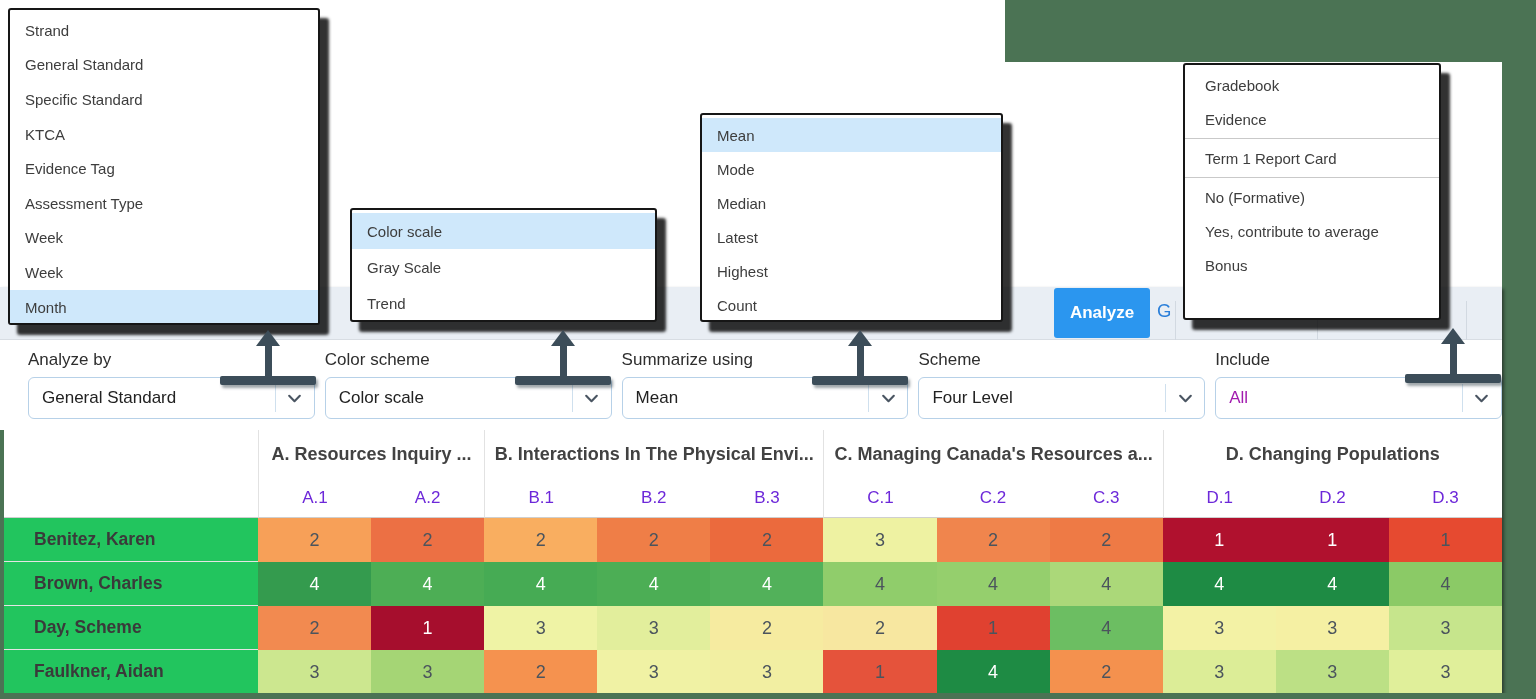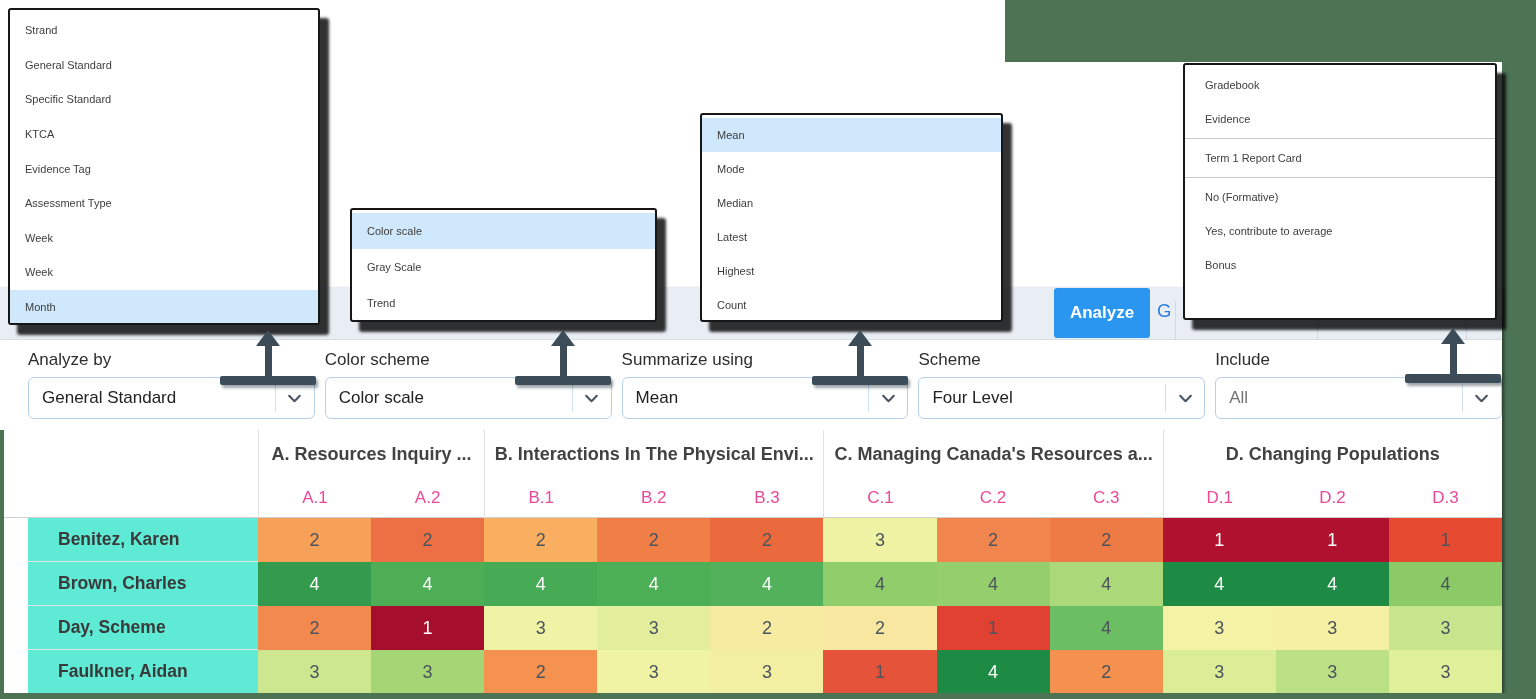--- a/index.html
+++ b/index.html
@@ -33,54 +33,54 @@
   .strip-vline{position:absolute; top:14px; width:1px; height:39px; background:#d2d9e1;}
 
   
   #filter-row{display:flex; gap:10px; padding:10px 0 0 28px; height:90px; background:#fff;}
   .filter{width:287px;}
   .filter-label{font-size:17px; color:#2e2e2e; margin-bottom:7px;}
   .select{height:42px; border:1px solid var(--select-border); border-radius:6px;
     background:#fff; display:flex; align-items:center; cursor:pointer;}
   .select-value{flex:1; padding-left:13px; font-size:17px; color:#222;
     white-space:nowrap; overflow:hidden;}
-  .select-value.muted{color:#737373;}
+  .select-value.muted{color:#a21caf;}
   .select-caret{width:39px; height:28px; border-left:1px solid #cfe0ee;
     display:flex; align-items:center; justify-content:center;}
 
   
   #grade-table{display:grid; grid-template-columns:254px repeat(11,1fr);
     width:1498px; margin-left:4px; background:#fff;}
   .th-blank{height:48px;}
   .th-group{height:48px; display:flex; align-items:center; justify-content:center;
     font-weight:bold; font-size:18px; color:#424242; border-left:1px solid #e2e2e2;
     white-space:nowrap; overflow:hidden;}
   .th-sub{height:40px; display:flex; align-items:center; justify-content:center;
-    font-size:17px; color:#ec4899; border-bottom:1px solid #cfcfcf;}
+    font-size:17px; color:#6d28d9; border-bottom:1px solid #cfcfcf;}
   .th-sub.gstart{border-left:1px solid #e2e2e2;}
   .td-name{height:44px; display:flex; align-items:center; padding-left:30px;
     font-weight:bold; font-size:17.5px; color:#3a3a3a; border-bottom:1px solid #e4e4e4;
-    background:#5eead4; white-space:nowrap;margin-left:24px;}
+    background:#22c55e; white-space:nowrap;}
   .td-cell{height:44px; display:flex; align-items:center; justify-content:center;
     font-size:18px; color:#4b545d;}
   .td-cell.white{color:#fff;}
 
   
   .menu{position:absolute; background:#fff; border:2px solid #161616; border-radius:3px;
     box-shadow:9px 10px 3px rgba(5,5,5,.82); z-index:30; padding-top:3px; overflow:hidden;}
-  .menu-item{display:flex; align-items:center; padding-left:15px; font-size:11px; color:#3d3d3d;}
+  .menu-item{display:flex; align-items:center; padding-left:15px; font-size:15px; color:#3d3d3d;}
   .menu-item.selected{background:var(--menu-highlight);}
   .menu-divider{border-top:1px solid #c9c9c9; margin:2px 0;}
   #menu-analyze-by{left:8px; top:8px; width:312px; height:317px;}
   #menu-analyze-by .menu-item{height:34.6px;}
   #menu-color-scheme{left:350px; top:208px; width:307px; height:114px;}
   #menu-color-scheme .menu-item{height:36px;}
   #menu-summarize{left:700px; top:113px; width:303px; height:209px;}
   #menu-summarize .menu-item{height:34px;}
-  #menu-include{left:1183px; top:63px; width:314px; height:257px;}
+  #menu-include{left:1183px; top:63px; width:258px; height:257px;}
   #menu-include .menu-item{height:34px; padding-left:20px;}
 
   
   .arrow{position:absolute; width:96px; z-index:40;}
   .a-head{width:0; height:0; margin:0 auto; border-left:12px solid transparent;
     border-right:12px solid transparent; border-bottom:16px solid var(--arrow-color);}
   .a-stem{width:7px; height:30px; margin:0 auto; background:var(--arrow-color);}
   .a-bar{width:96px; height:9px; background:var(--arrow-color); border-radius:2px;
     box-shadow:2px 3px 3px rgba(40,55,65,.45);}
   #arrow-1{left:220px; top:330px;} #arrow-2{left:515px; top:330px;}

